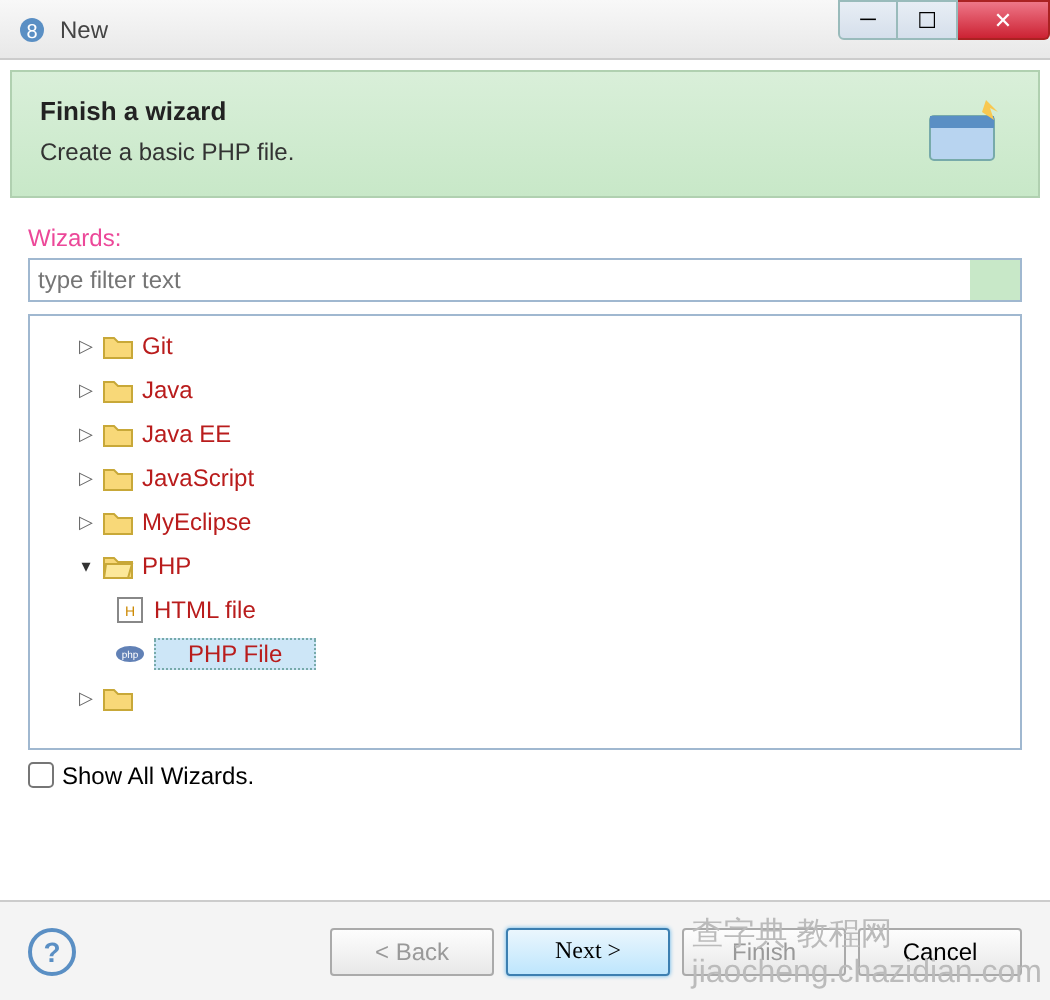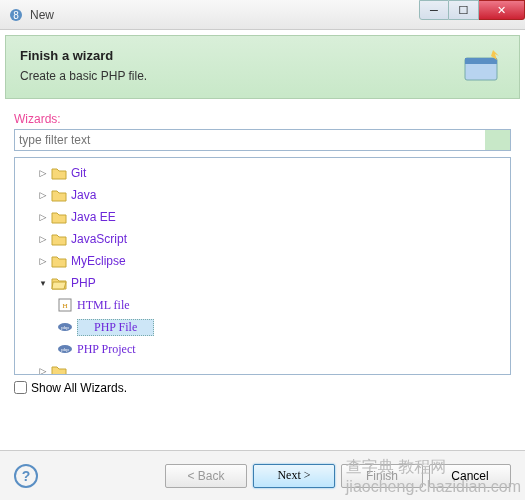--- a/index.html
+++ b/index.html
@@ -15,26 +15,26 @@
 .banner { background: linear-gradient(to bottom, #d9efd9, #c8e8c8); border: 1px solid #b0d0b0; margin: 5px; padding: 12px 14px; position: relative; height: 64px; }
 .banner h2 { font-size: 13px; font-weight: bold; color: #222; margin-bottom: 6px; }
 .banner p { font-size: 12px; color: #333; }
 .banner .bicon { position: absolute; right: 14px; top: 10px; width: 44px; height: 40px; }
 .content { padding: 8px 14px 4px; }
 .label { margin-bottom: 3px; color: #ec4899; display: inline-block; }
 .filter { width: 100%; height: 22px; border: 1px solid #a0b8d0; padding: 0 4px; color: #888; background: linear-gradient(to right, #fff 95%, #c8e8c8 95%); font-family: inherit; font-size: 12px; }
 .tree { border: 1px solid #a0b8d0; margin-top: 6px; height: 218px; overflow-y: scroll; background: #fff; padding: 4px 2px; position: relative; }
 .node { display: flex; align-items: center; height: 22px; cursor: default; padding-left: 2px; }
 .node.l1 { padding-left: 20px; }
-.node.l2 { padding-left: 40px; font-family: Liberation Serif, serif; }
+.node.l2 { padding-left: 40px; }
 .tw { width: 12px; height: 12px; margin-right: 2px; display: flex; align-items: center; justify-content: center; color: #666; font-size: 9px; }
 .tw.open { color: #333; }
 .fold { width: 16px; height: 14px; margin-right: 4px; }
 .ficon { width: 16px; height: 14px; margin-right: 4px; display: flex; align-items: center; justify-content: center; font-size: 9px; }
-.nlabel { color: #6d28d9; }
+.nlabel { color: #b91c1c; }
 .node.sel .nlabel { background: #cde6f7; border: 1px dotted #7aa; padding: 0 16px; }
 .checkrow { margin-top: 6px; display: flex; align-items: flex-start; }
 .checkrow input { margin-right: 4px; }
 .footer { position: absolute; bottom: 0; left: 0; right: 0; border-top: 1px solid #ccc; padding: 12px 14px; display: flex; align-items: center; background: #f4f4f4; height: 50px; }
 .help { width: 24px; height: 24px; border: 2px solid #5a8fc4; border-radius: 50%; color: #5a8fc4; display: flex; align-items: center; justify-content: center; font-weight: bold; font-size: 14px; cursor: pointer; }
 .btns { margin-left: auto; display: flex; gap: 6px; }
 .btn { min-width: 82px; height: 24px; border: 1px solid #aaa; background: linear-gradient(to bottom, #fdfdfd, #e8e8e8); font-size: 12px; cursor: pointer; border-radius: 2px; }
 .btn:disabled { color: #999; cursor: default; }
 .btn.primary { border: 1px solid #3c7fb1; background: linear-gradient(to bottom, #eaf6fd, #bee6fd); box-shadow: 0 0 2px #5db2e8; font-family: Liberation Serif, serif; }
 .watermark { position: absolute; right: 4px; bottom: 4px; color: #bbb; font-size: 16px; pointer-events: none; }
@@ -130,29 +130,20 @@
       </div>
     <div class="node l2 sel">
         <span class="ficon">
           <svg width="16" height="14">
             <ellipse cx="8" cy="7" rx="7" ry="4" fill="#6181b6"></ellipse>
             <text x="8" y="9" text-anchor="middle" font-size="5" fill="#fff">php</text>
           </svg>
         </span>
         <span class="nlabel">PHP File</span>
       </div>
-    <div class="node l2">
-        <span class="ficon">
-          <svg width="16" height="14">
-            <ellipse cx="8" cy="7" rx="7" ry="4" fill="#6181b6"></ellipse>
-            <text x="8" y="9" text-anchor="middle" font-size="5" fill="#fff">php</text>
-          </svg>
-        </span>
-        <span class="nlabel">PHP Project</span>
-      </div>
     <div class="node l1">
         <span class="tw">▷</span>
         <svg class="fold">
           <path d="M1 3h5l2 2h7v8H1z" fill="#f8d878" stroke="#c8a838"></path>
         </svg>
       </div>
   </div>
   <div class="checkrow">
     <input type="checkbox" style="">
     <span>Show All Wizards.</span>

